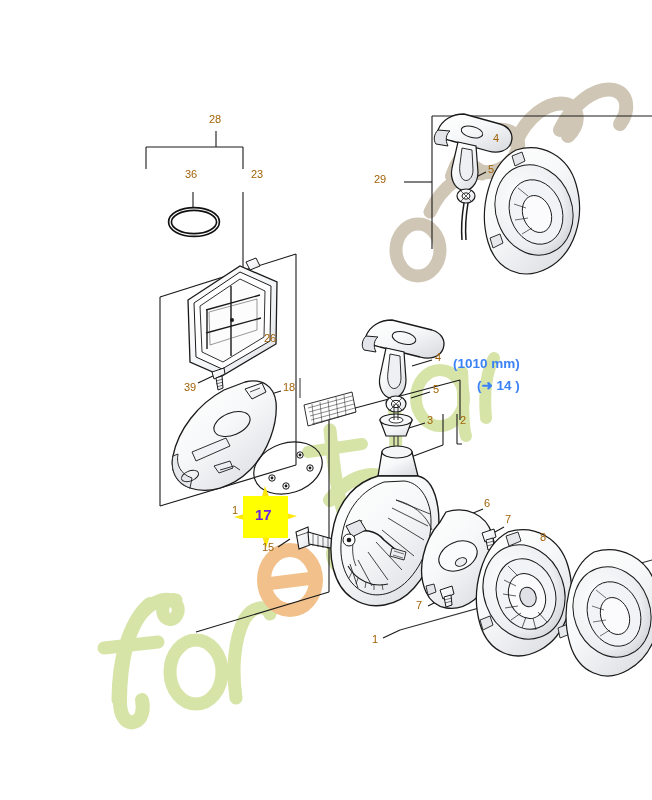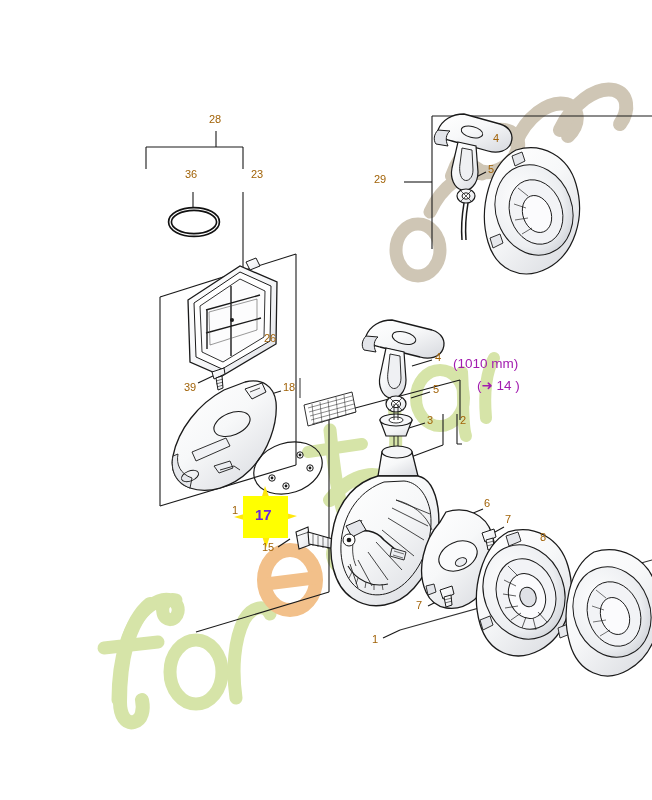--- a/index.html
+++ b/index.html
@@ -4,21 +4,21 @@
 <style>
   html,body{margin:0;padding:0;background:#ffffff;}
   body{width:652px;height:800px;overflow:hidden;
        font-family:"Liberation Sans",sans-serif;}
   #stage{position:relative;width:652px;height:800px;background:#fff;}
   #stage svg{position:absolute;left:0;top:0;width:652px;height:800px;}
   .lbl{position:absolute;font-family:"Liberation Sans",sans-serif;
        font-weight:normal;color:#a16207;font-size:11px;line-height:1;
        white-space:nowrap;}
   .note{position:absolute;font-family:"Liberation Sans",sans-serif;
-        font-weight:normal;color:#a21caf;font-size:13.5px;white-space:nowrap;}
+        font-weight:bold;color:#3b82f6;font-size:13.5px;white-space:nowrap;}
   .hl{position:absolute;background:#ffff00;}
   .hl-lbl{position:absolute;font-family:"Liberation Sans",sans-serif;
           font-weight:bold;font-size:15px;color:#6d28d9;}
 </style>
 </head>
 <body>
 
 <div id="stage">
 
 <svg viewBox="0 0 652 800" xmlns="http://www.w3.org/2000/svg">

